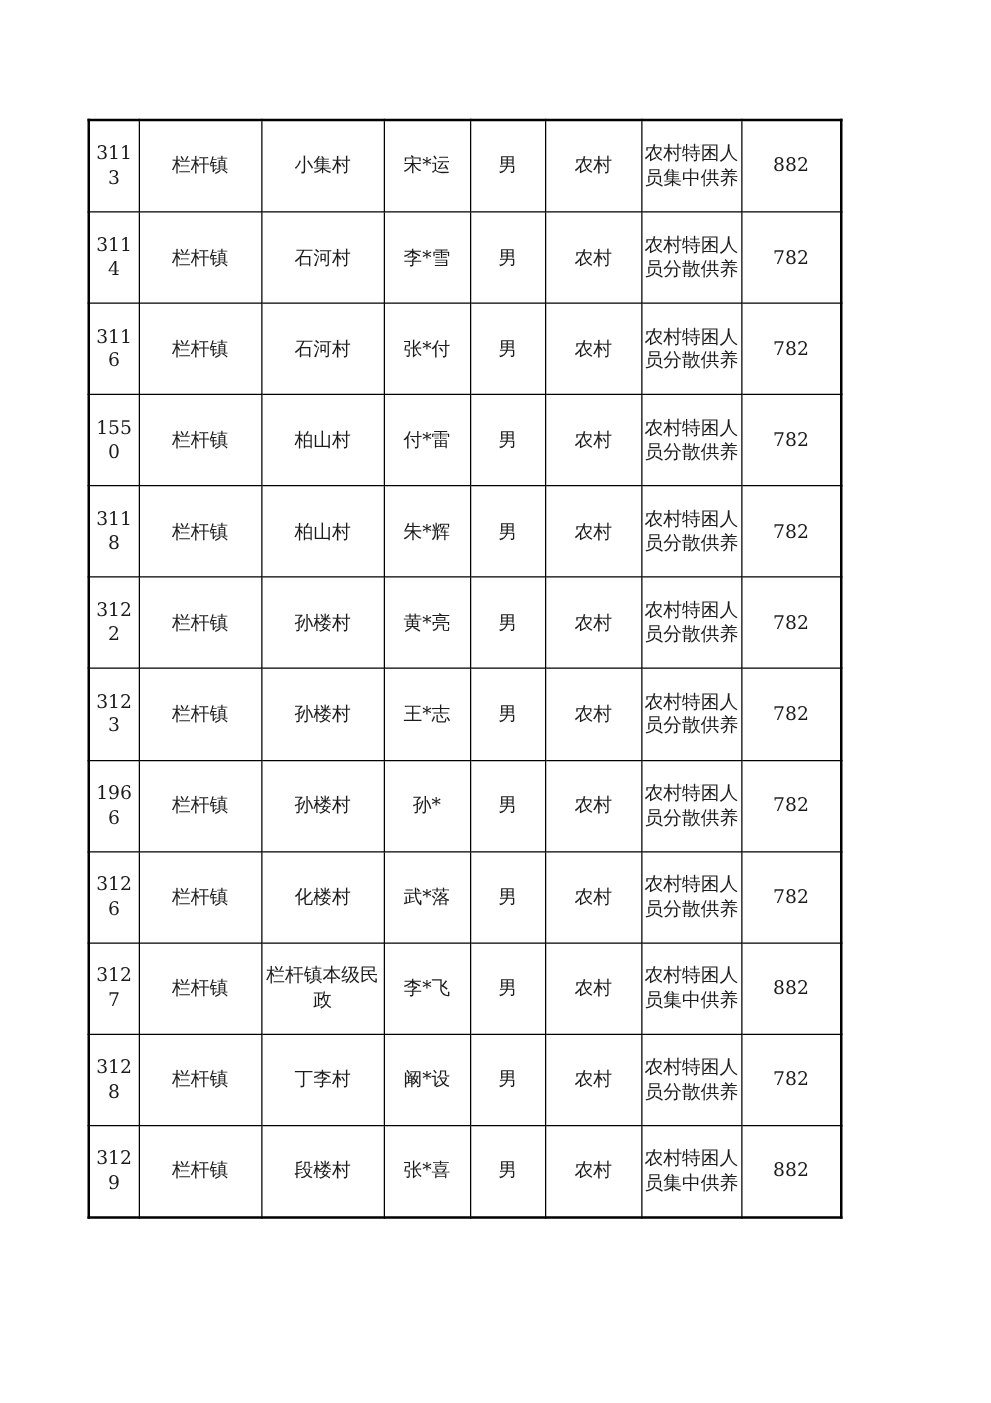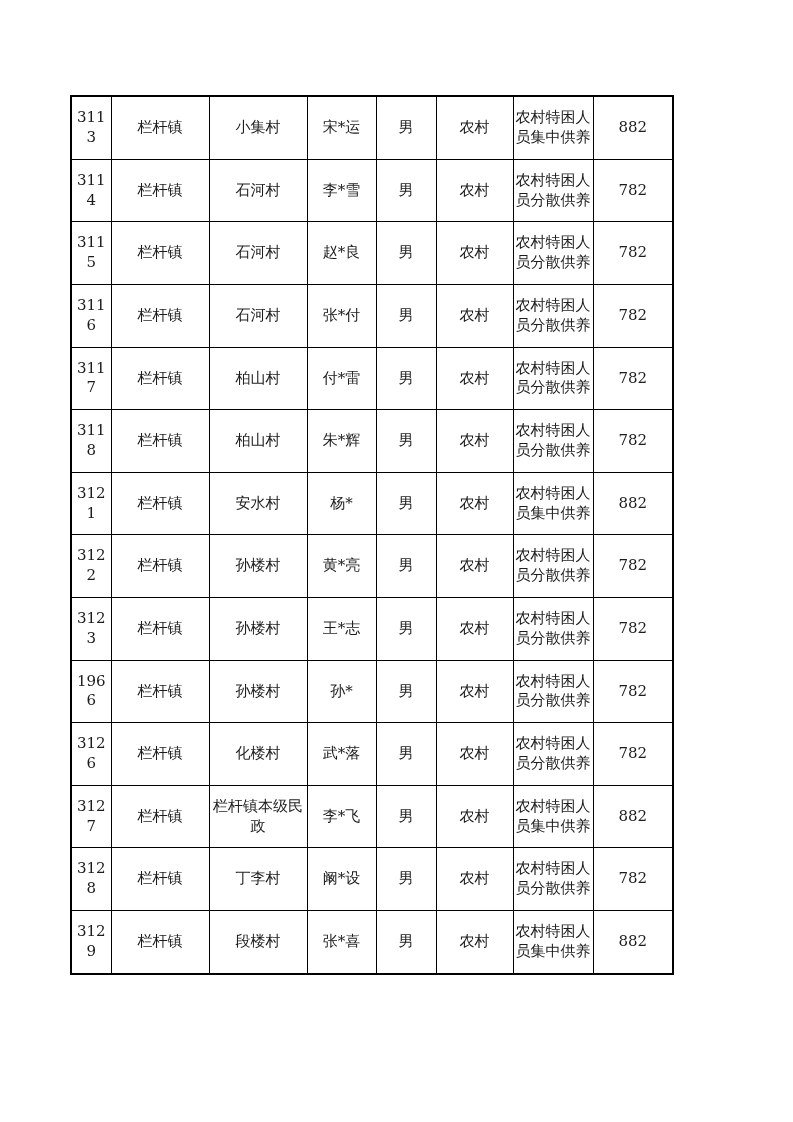--- a/index.html
+++ b/index.html
@@ -68,68 +68,48 @@
     <td>3114</td>
     <td>栏杆镇</td>
     <td>石河村</td>
     <td>李*雪</td>
     <td>男</td>
     <td>农村</td>
     <td>农村特困人员分散供养</td>
     <td>782</td>
   </tr>
         <tr>
-    <td>3115</td>
-    <td>栏杆镇</td>
-    <td>石河村</td>
-    <td>赵*良</td>
-    <td>男</td>
-    <td>农村</td>
-    <td>农村特困人员分散供养</td>
-    <td>782</td>
-  </tr>
-        <tr>
     <td>3116</td>
     <td>栏杆镇</td>
     <td>石河村</td>
     <td>张*付</td>
     <td>男</td>
     <td>农村</td>
     <td>农村特困人员分散供养</td>
     <td>782</td>
   </tr>
         <tr>
-    <td>3117</td>
+    <td>1550</td>
     <td>栏杆镇</td>
     <td>柏山村</td>
     <td>付*雷</td>
     <td>男</td>
     <td>农村</td>
     <td>农村特困人员分散供养</td>
     <td>782</td>
   </tr>
         <tr>
     <td>3118</td>
     <td>栏杆镇</td>
     <td>柏山村</td>
     <td>朱*辉</td>
     <td>男</td>
     <td>农村</td>
     <td>农村特困人员分散供养</td>
     <td>782</td>
-  </tr>
-        <tr>
-    <td>3121</td>
-    <td>栏杆镇</td>
-    <td>安水村</td>
-    <td>杨*</td>
-    <td>男</td>
-    <td>农村</td>
-    <td>农村特困人员集中供养</td>
-    <td>882</td>
   </tr>
         <tr>
     <td>3122</td>
     <td>栏杆镇</td>
     <td>孙楼村</td>
     <td>黄*亮</td>
     <td>男</td>
     <td>农村</td>
     <td>农村特困人员分散供养</td>
     <td>782</td>

